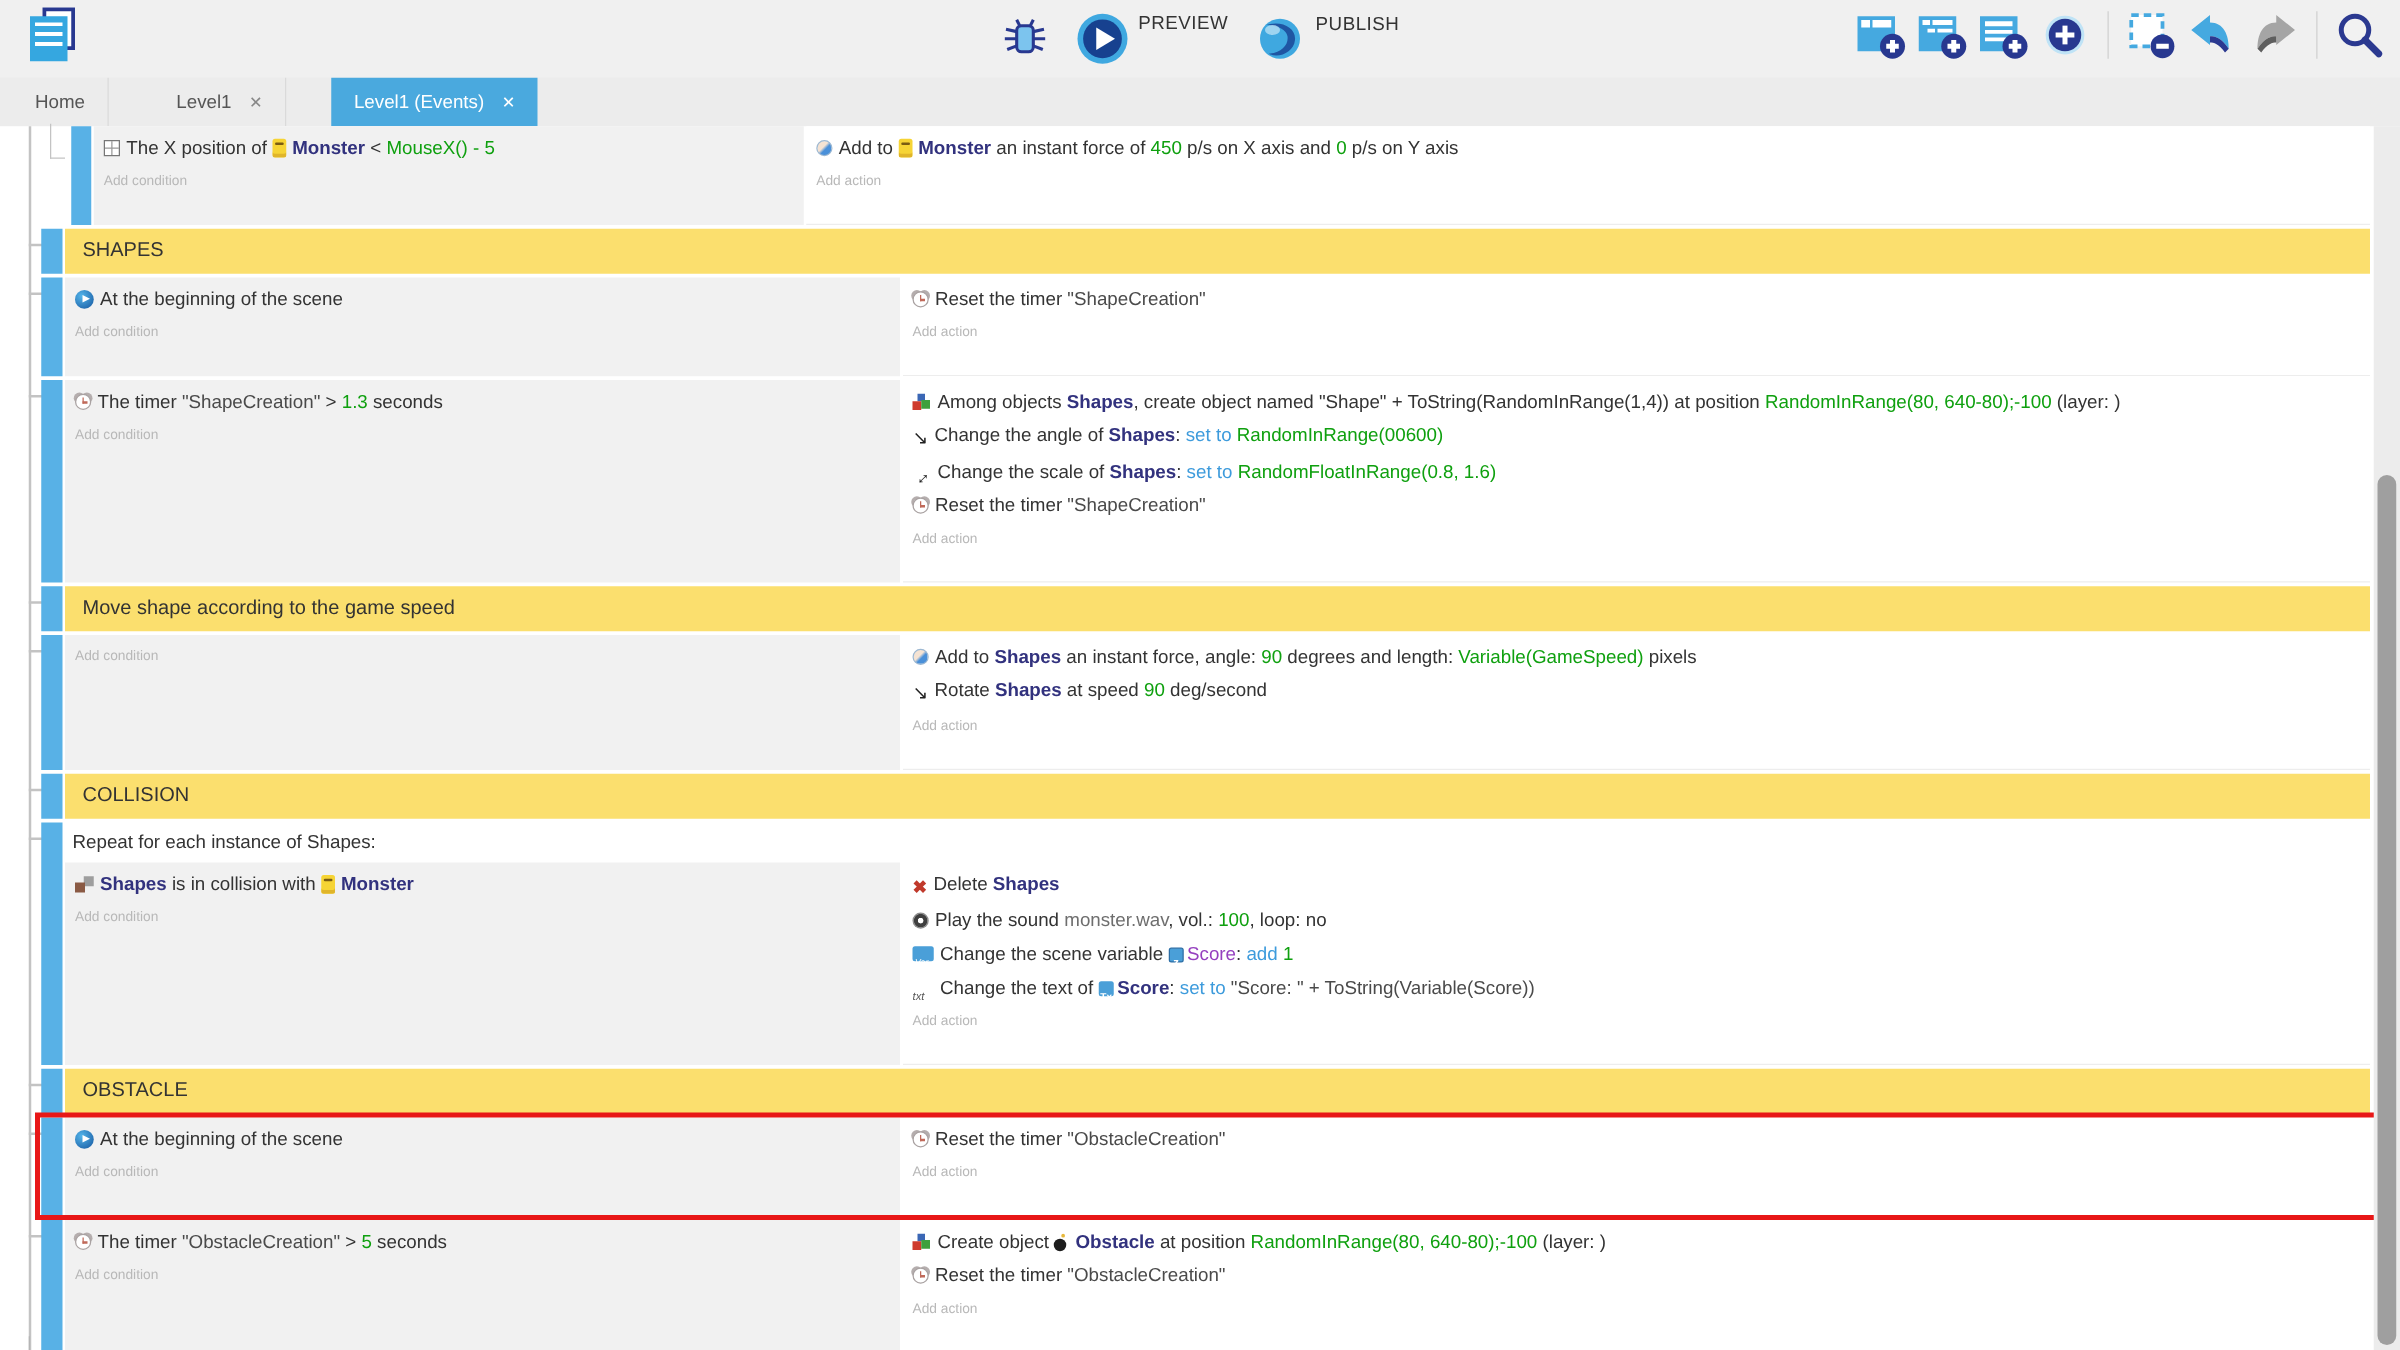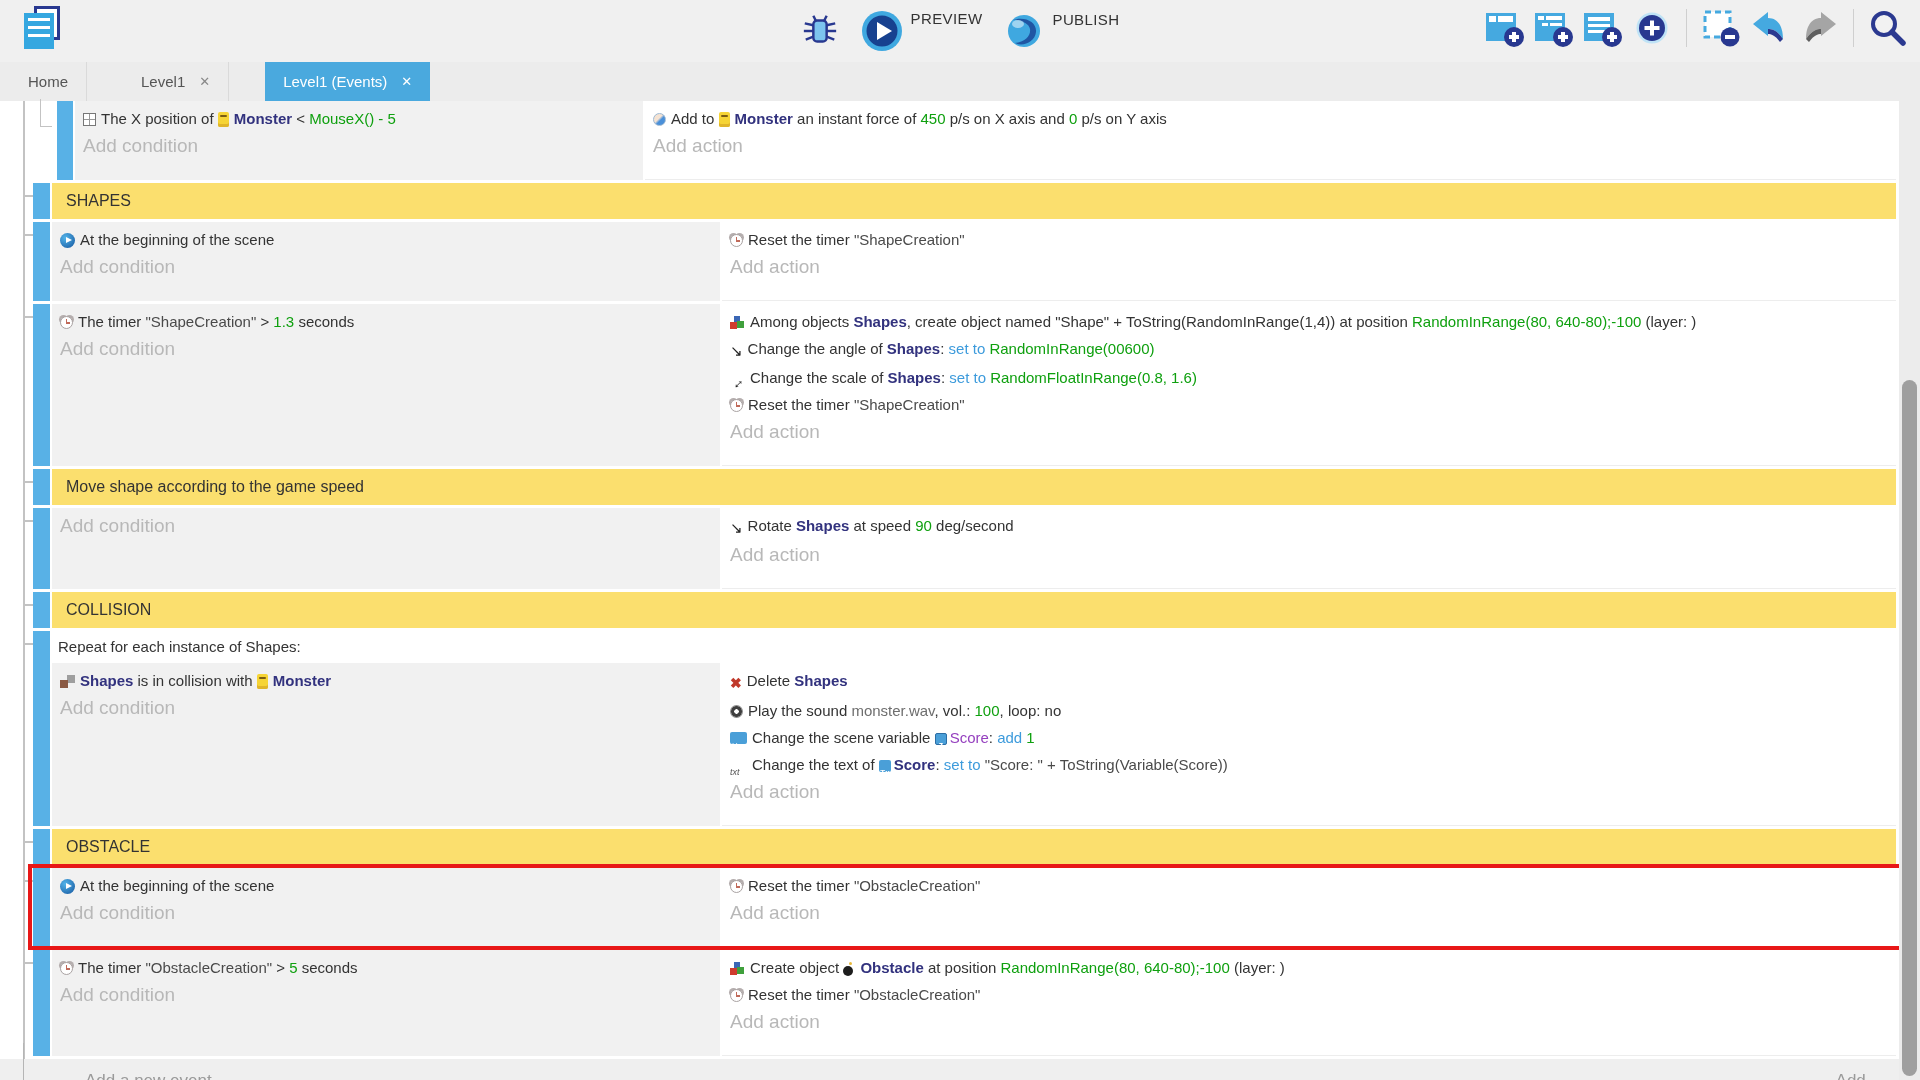--- a/index.html
+++ b/index.html
@@ -39,21 +39,21 @@
   .row.sub .gutter .elbow { position:absolute; left:40px; top:-2px; width:12px; height:28px;
       border-left:1.5px solid #c3c3c3; border-bottom:1.5px solid #c3c3c3; }
   .ghead { flex:1; background:#fbdf6e; font-size:16px; color:#333; padding:9px 0 9px 14px; margin-right:24px; }
   .ebody { flex:1; display:flex; flex-direction:column; margin-right:24px; }
   .repeat { background:#fff; font-size:15px; color:#333; padding:4px 0 4px 6px; line-height:24px; }
   .cols { display:flex; flex:1; }
   .cond { width:668px; background:#f1f1f1; padding:4px 8px 5px 8px; margin-right:2px; }
   .row.sub .cond { width:568px; }
   .act { flex:1; background:#fff; padding:4px 8px 21px 8px; box-shadow:inset 0 -1px 0 #ededed; }
   .line { line-height:27px; font-size:15px; color:#333; cursor:pointer; }
-  .ph { line-height:27px; font-size:19px; color:#b8b8b8; cursor:pointer; }
+  .ph { line-height:27px; font-size:11px; color:#b8b8b8; cursor:pointer; }
   .s-t { color:#333; } .s-num { color:#0fa00f; } .s-obj { color:#32327e; font-weight:bold; }
   .s-str { color:#4a4a4a; } .s-blue { color:#3d9bdc; } .s-purple { color:#9540bf; } .s-gray { color:#6e6e6e; }
   .red-overlay { position:absolute; left:28px; right:8px; top:-4px; bottom:-3px; border:4px solid #e81717; pointer-events:none; z-index:5; }
 
   
   .ic { display:inline-block; position:relative; vertical-align:-2px; margin-right:5px; font-style:normal; }
   .ic-position { width:13px; height:13px; border:1px solid #777;
      background:linear-gradient(#999,#999) 50% 0/1px 100% no-repeat, linear-gradient(#999,#999) 0 50%/100% 1px no-repeat, #fff; }
   .ic-monster { width:11px; height:15px; border-radius:2px; background:#f6d435; box-shadow:inset 0 -3px 0 #e0b52a; vertical-align:-3px; }
   .ic-monster::after { content:""; position:absolute; left:2px; top:3px; width:7px; height:2px; background:#7a5c12; border-radius:1px; }
@@ -305,20 +305,21 @@
         <div class="gutter">
           <span class="tick"></span>
           <span class="strip"></span>
         </div>
         <div class="ebody">
           <div class="cols">
             <div class="cond">
               <div class="ph">Add condition</div>
             </div>
             <div class="act">
+              <div class="line"><span class="ic ic-force"></span><span class="s-t">Add to </span><span class="s-obj">Shapes</span><span class="s-t">  an instant force, angle: </span><span class="s-num">90</span><span class="s-t"> degrees and length: </span><span class="s-num">Variable(GameSpeed)</span><span class="s-t"> pixels</span></div>
               <div class="line"><span class="ic ic-angle"></span><span class="s-t">Rotate </span><span class="s-obj">Shapes</span><span class="s-t"> at speed </span><span class="s-num">90</span><span class="s-t"> deg/second</span></div>
               <div class="ph">Add action</div>
             </div>
           </div>
         </div>
       </div>
       <div class="row group">
         <div class="gutter">
           <span class="tick"></span>
           <span class="strip"></span>

